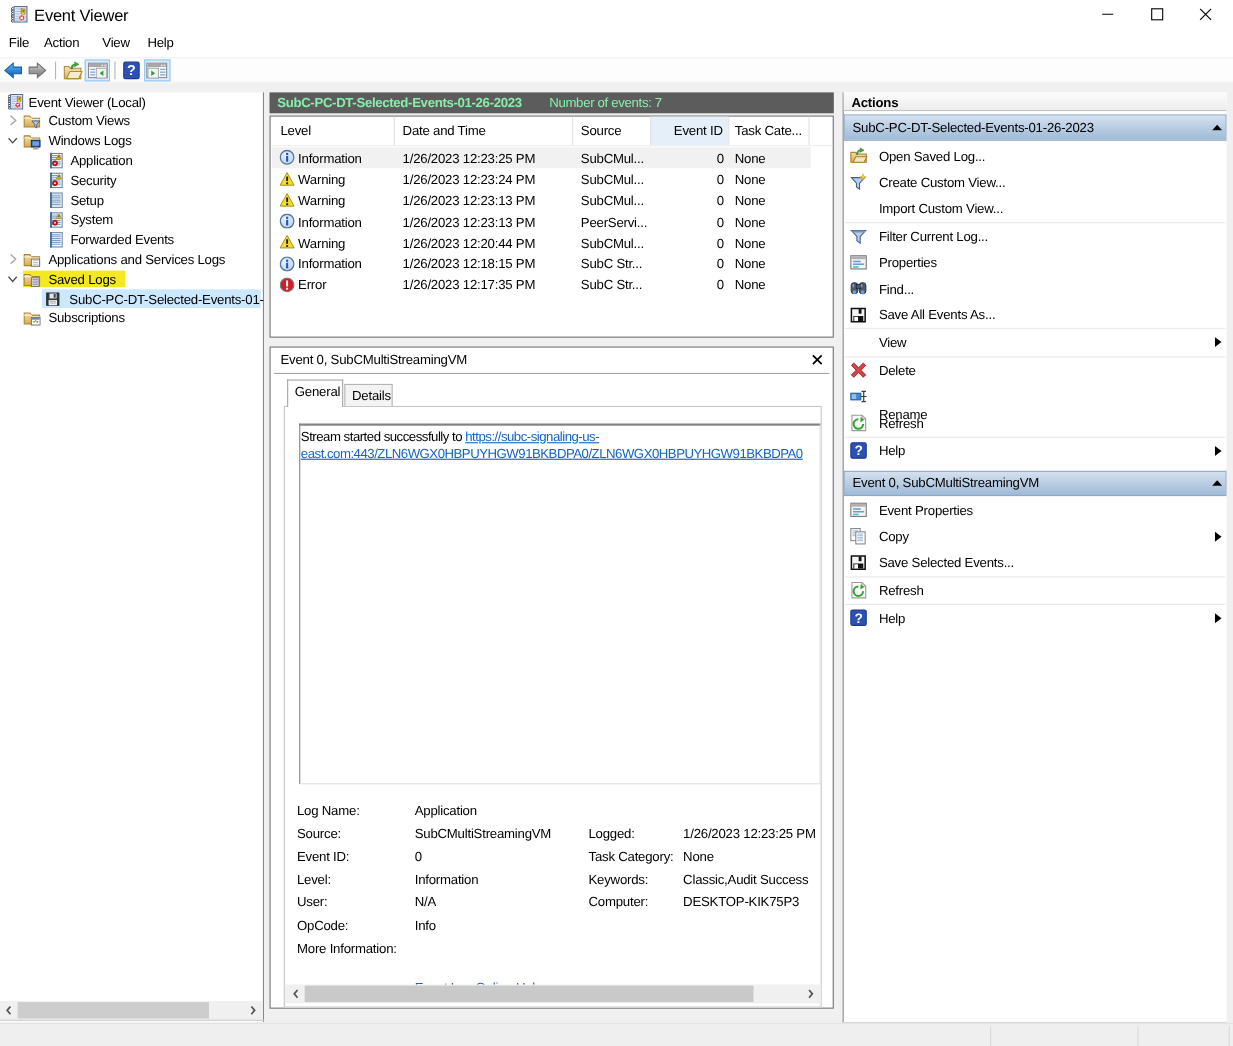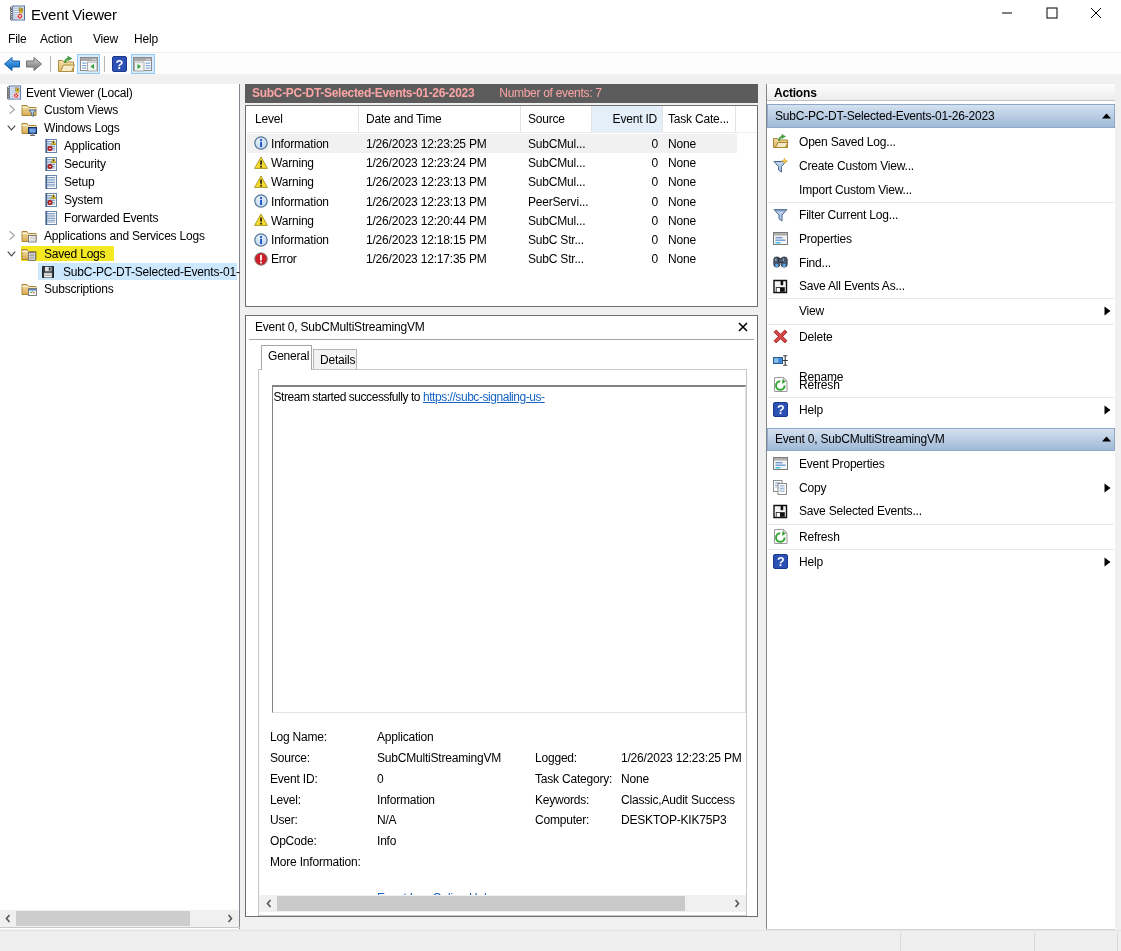--- a/index.html
+++ b/index.html
@@ -9,21 +9,21 @@
 .tt { letter-spacing:-0.3px; }
 
 #chrome { position:absolute; left:0; top:0; width:1121px; height:75px; background:#fff; }
 #titletext { position:absolute; left:31px; top:6px; font-size:15px; letter-spacing:-0.2px; }
 .menu { position:absolute; top:32px; font-size:12px; letter-spacing:-0.2px; }
 .tsep { position:absolute; top:56px; width:1px; height:16px; background:#b5b5b5; }
 
 #left { position:absolute; left:0; top:84px; width:240px; height:845px; background:#fff; border-right:1px solid #828790; }
 .trow { position:absolute; height:18px; line-height:18px; white-space:nowrap; letter-spacing:-0.2px; }
 
-#mhead { position:absolute; left:245px; top:84px; width:513px; height:19px; background:#5c5c5c; color:#fca5a5; line-height:19px; white-space:nowrap; }
+#mhead { position:absolute; left:245px; top:84px; width:513px; height:19px; background:#5c5c5c; color:#86efac; line-height:19px; white-space:nowrap; }
 #tablebox { position:absolute; left:245px; top:105px; width:513px; height:202px; background:#fff; border:1px solid #6f6f6f; }
 #eventbox { position:absolute; left:245px; top:315px; width:513px; height:602px; background:#fff; border:1px solid #6f6f6f; }
 
 #actions { position:absolute; left:766px; top:84px; width:349px; height:847px; background:#fff; border-left:1px solid #828790; }
 .aitem { position:absolute; left:32px; white-space:nowrap; letter-spacing:-0.2px; }
 .asep { position:absolute; left:1px; right:1px; height:1px; background:#e8e8e8; }
 
 #status { position:absolute; left:0; top:930px; width:1121px; height:21px; background:#efefef; border-top:1px solid #e3e3e3; }
 .link { color:#1563c5; text-decoration:underline; }
 .lbl { position:absolute; letter-spacing:-0.2px; white-space:nowrap; }
@@ -355,21 +355,21 @@
   <svg class="abs" style="left:491px;top:5px;" width="12" height="12" viewBox="0 0 12 12">
     <path d="M2 2 L10 10 M10 2 L2 10" stroke="#000" stroke-width="1.6"></path>
   </svg>
   <div class="abs" style="left:3px;top:23px;width:505px;height:1px;background:#a5a5a5;"></div>
   <div class="abs" style="left:12px;top:53px;width:489px;height:547px;border:1px solid #c6c6c6;background:#fff;"></div>
   <div class="abs" style="left:15px;top:28.5px;width:51px;height:25px;background:#fff;border:1px solid #a5a5a5;border-bottom:none;z-index:3;"></div>
   <div class="lbl" style="left:22px;top:33px;z-index:4;">General</div>
   <div class="abs" style="left:67px;top:33px;width:44px;height:20px;background:#f3f3f3;border:1px solid #b5b5b5;border-bottom:none;z-index:2;"></div>
   <div class="lbl" style="left:74px;top:37px;z-index:4;">Details</div>
   <div class="abs" style="left:25.5px;top:68.5px;width:474px;height:328px;background:#fff;border-top:2px solid #828282;border-left:1px solid #828282;border-right:1px solid #e2e2e2;border-bottom:1px solid #e2e2e2;"></div>
-  <div class="lbl" style="left:27.5px;top:73.5px;line-height:15.2px;letter-spacing:-0.45px;">Stream started successfully to <span class="link">https://subc-signaling-us-</span><br></div>
+  <div class="lbl" style="left:27.5px;top:73.5px;line-height:15.2px;letter-spacing:-0.45px;">Stream started successfully to <span class="link">https://subc-signaling-us-</span><br><span class="link">east.com:443/ZLN6WGX0HBPUYHGW91BKBDPA0/ZLN6WGX0HBPUYHGW91BKBDPA0</span></div>
   <div class="lbl" style="left:24px;top:413.5px;">Log Name:</div>
   <div class="lbl" style="left:131px;top:413.5px;">Application</div>
   <div class="lbl" style="left:24px;top:434.5px;">Source:</div>
   <div class="lbl" style="left:131px;top:434.5px;">SubCMultiStreamingVM</div>
   <div class="lbl" style="left:289px;top:434.5px;">Logged:</div>
   <div class="lbl" style="left:375px;top:434.5px;">1/26/2023 12:23:25 PM</div>
   <div class="lbl" style="left:24px;top:455.5px;">Event ID:</div>
   <div class="lbl" style="left:131px;top:455.5px;">0</div>
   <div class="lbl" style="left:289px;top:455.5px;">Task Category:</div>
   <div class="lbl" style="left:375px;top:455.5px;">None</div>

